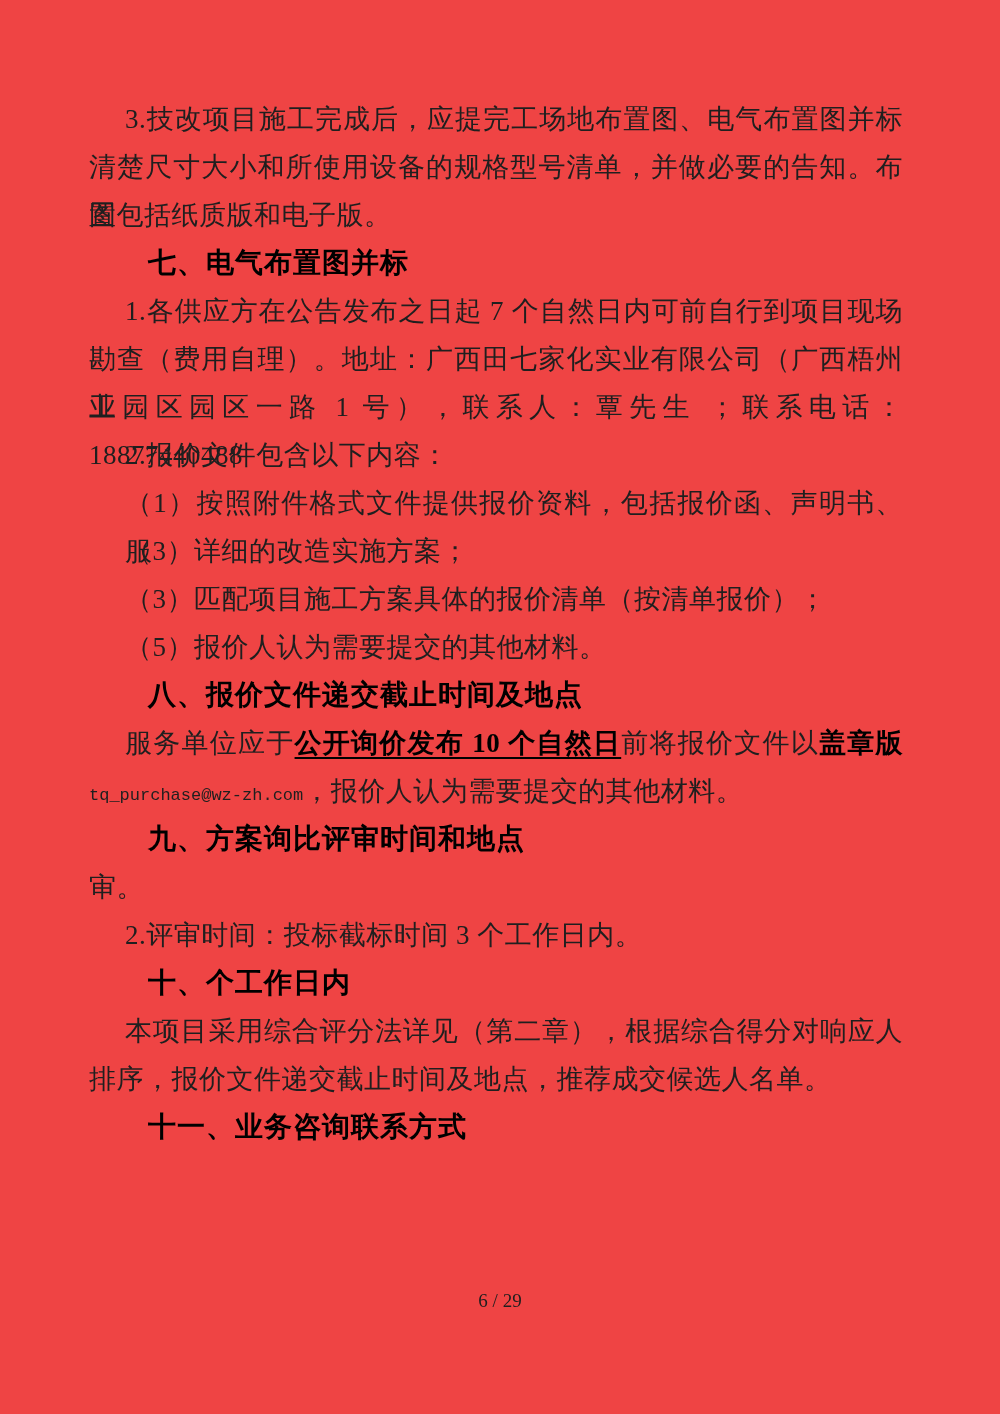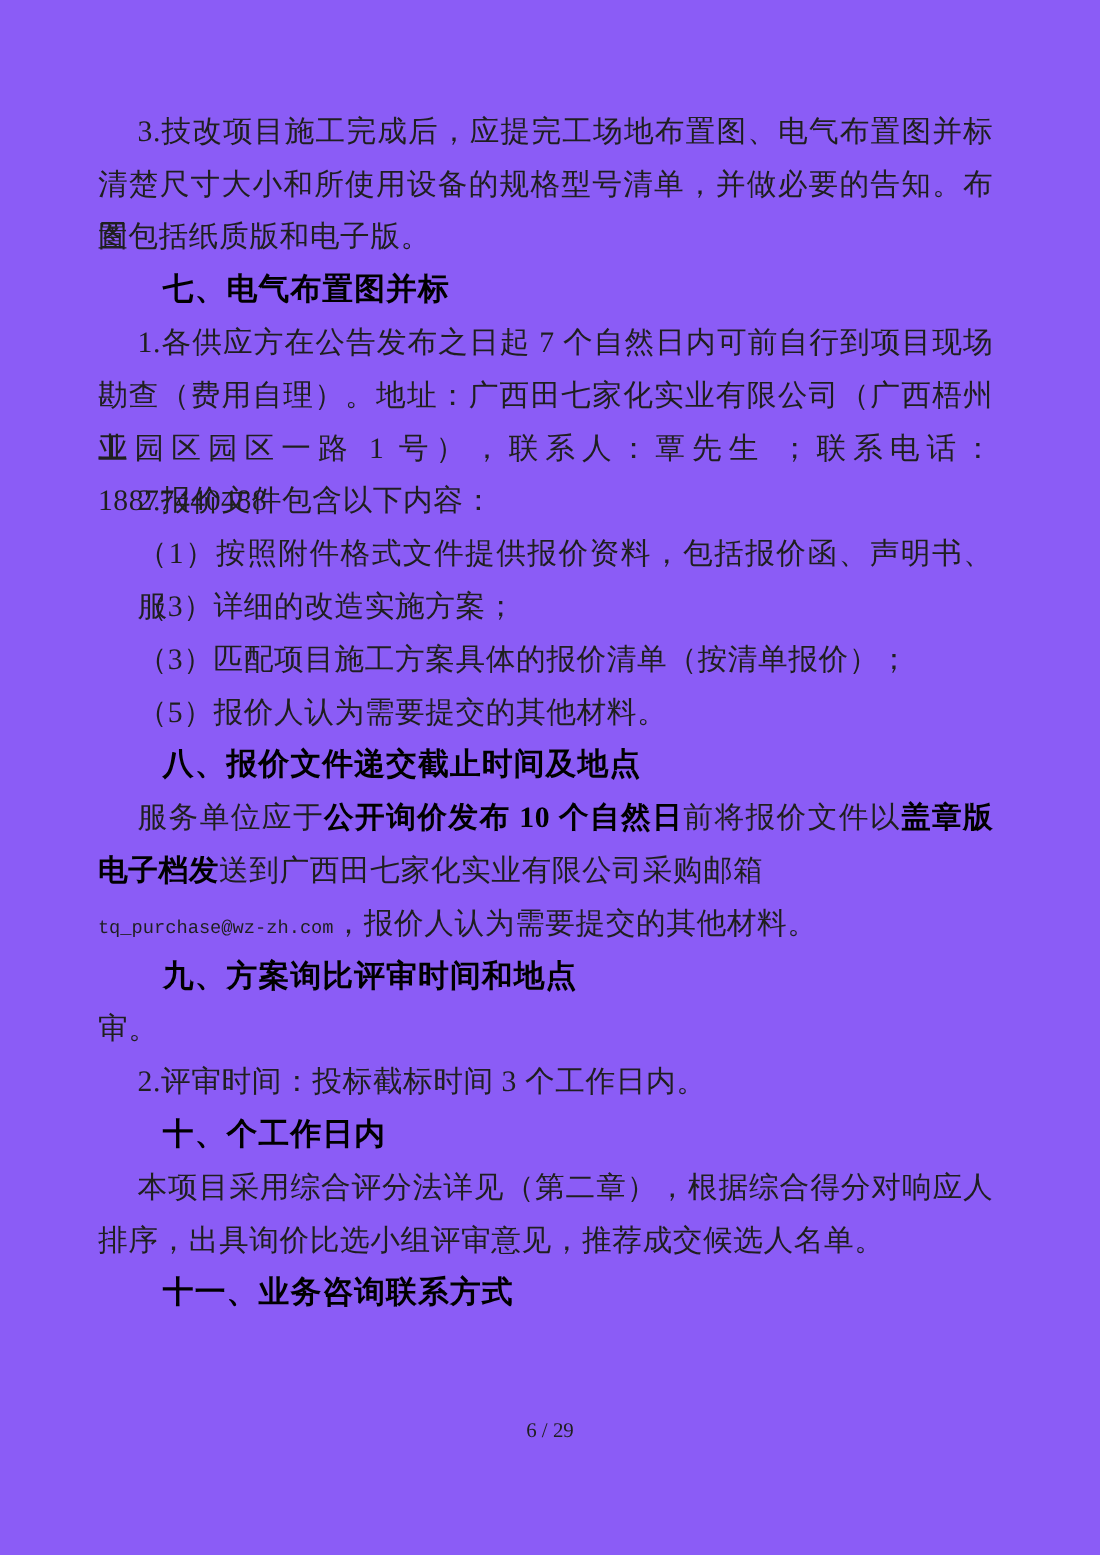--- a/index.html
+++ b/index.html
@@ -5,21 +5,21 @@
   html, body {
     margin: 0;
     padding: 0;
     background: #ffffff;
   }
   .page {
     position: relative;
     width: 1000px;
     height: 1414px;
     margin: 0 auto;
-    background: #8b5cf6;
+    background: #ef4444;
     overflow: hidden;
     font-family: "Liberation Serif", "DejaVu Serif", serif;
   }
   .doc-body {
     position: absolute;
     left: 89px;
     top: 95px;
     width: 814px;
   }
   .line {
@@ -44,20 +44,21 @@
     font-size: 28px;
     color: #000000;
     padding-left: 59px;
     letter-spacing: 1px;
   }
   .b {
     font-weight: bold;
     color: #000000;
   }
   .u {
+    text-decoration: underline;
     text-decoration-thickness: 2px;
     text-underline-offset: 5px;
   }
   .mono {
     font-family: "Liberation Mono", "DejaVu Sans Mono", monospace;
     font-size: 17px;
     letter-spacing: 0;
   }
   .footer {
     position: absolute;
@@ -82,24 +83,23 @@
       <div class="line indent justify"><span class="">1.各供应方在公告发布之日起 7 个自然日内可前自行到项目现场</span></div>
       <div class="line justify"><span class="">勘查（费用自理）。地址：广西田七家化实业有限公司（广西梧州工</span></div>
       <div class="line justify"><span class="">业园区园区一路 1 号），联系人：覃先生 ；联系电话：18877440488</span></div>
       <div class="line indent"><span class="">2.报价文件包含以下内容：</span></div>
       <div class="line indent justify"><span class="">（1）按照附件格式文件提供报价资料，包括报价函、声明书、服</span></div>
       <div class="line indent"><span class="">（3）详细的改造实施方案；</span></div>
       <div class="line indent"><span class="">（3）匹配项目施工方案具体的报价清单（按清单报价）；</span></div>
       <div class="line indent"><span class="">（5）报价人认为需要提交的其他材料。</span></div>
       <div class="line heading"><span class="">八、报价文件递交截止时间及地点</span></div>
       <div class="line indent justify"><span class="">服务单位应于</span><span class="b u ">公开询价发布 10 个自然日</span><span class="">前将报价文件以</span><span class="b ">盖章版</span></div>
-      <div class="line"><span class="b ">电子档发</span><span class="">送到广西田七家化实业有限公司采购邮箱</span></div>
       <div class="line"><span class="mono">tq_purchase@wz-zh.com</span><span class="">，报价人认为需要提交的其他材料。</span></div>
       <div class="line heading"><span class="">九、方案询比评审时间和地点</span></div>
       <div class="line"><span class="">审。</span></div>
       <div class="line indent"><span class="">2.评审时间：投标截标时间 3 个工作日内。</span></div>
       <div class="line heading"><span class="">十、个工作日内</span></div>
       <div class="line indent justify"><span class="">本项目采用综合评分法详见（第二章），根据综合得分对响应人</span></div>
-      <div class="line"><span class="">排序，出具询价比选小组评审意见，推荐成交候选人名单。</span></div>
+      <div class="line"><span class="">排序，报价文件递交截止时间及地点，推荐成交候选人名单。</span></div>
       <div class="line heading"><span class="">十一、业务咨询联系方式</span></div>
     </div>
   <div class="footer">6 / 29</div>
 </div>
 
 </body></html>

